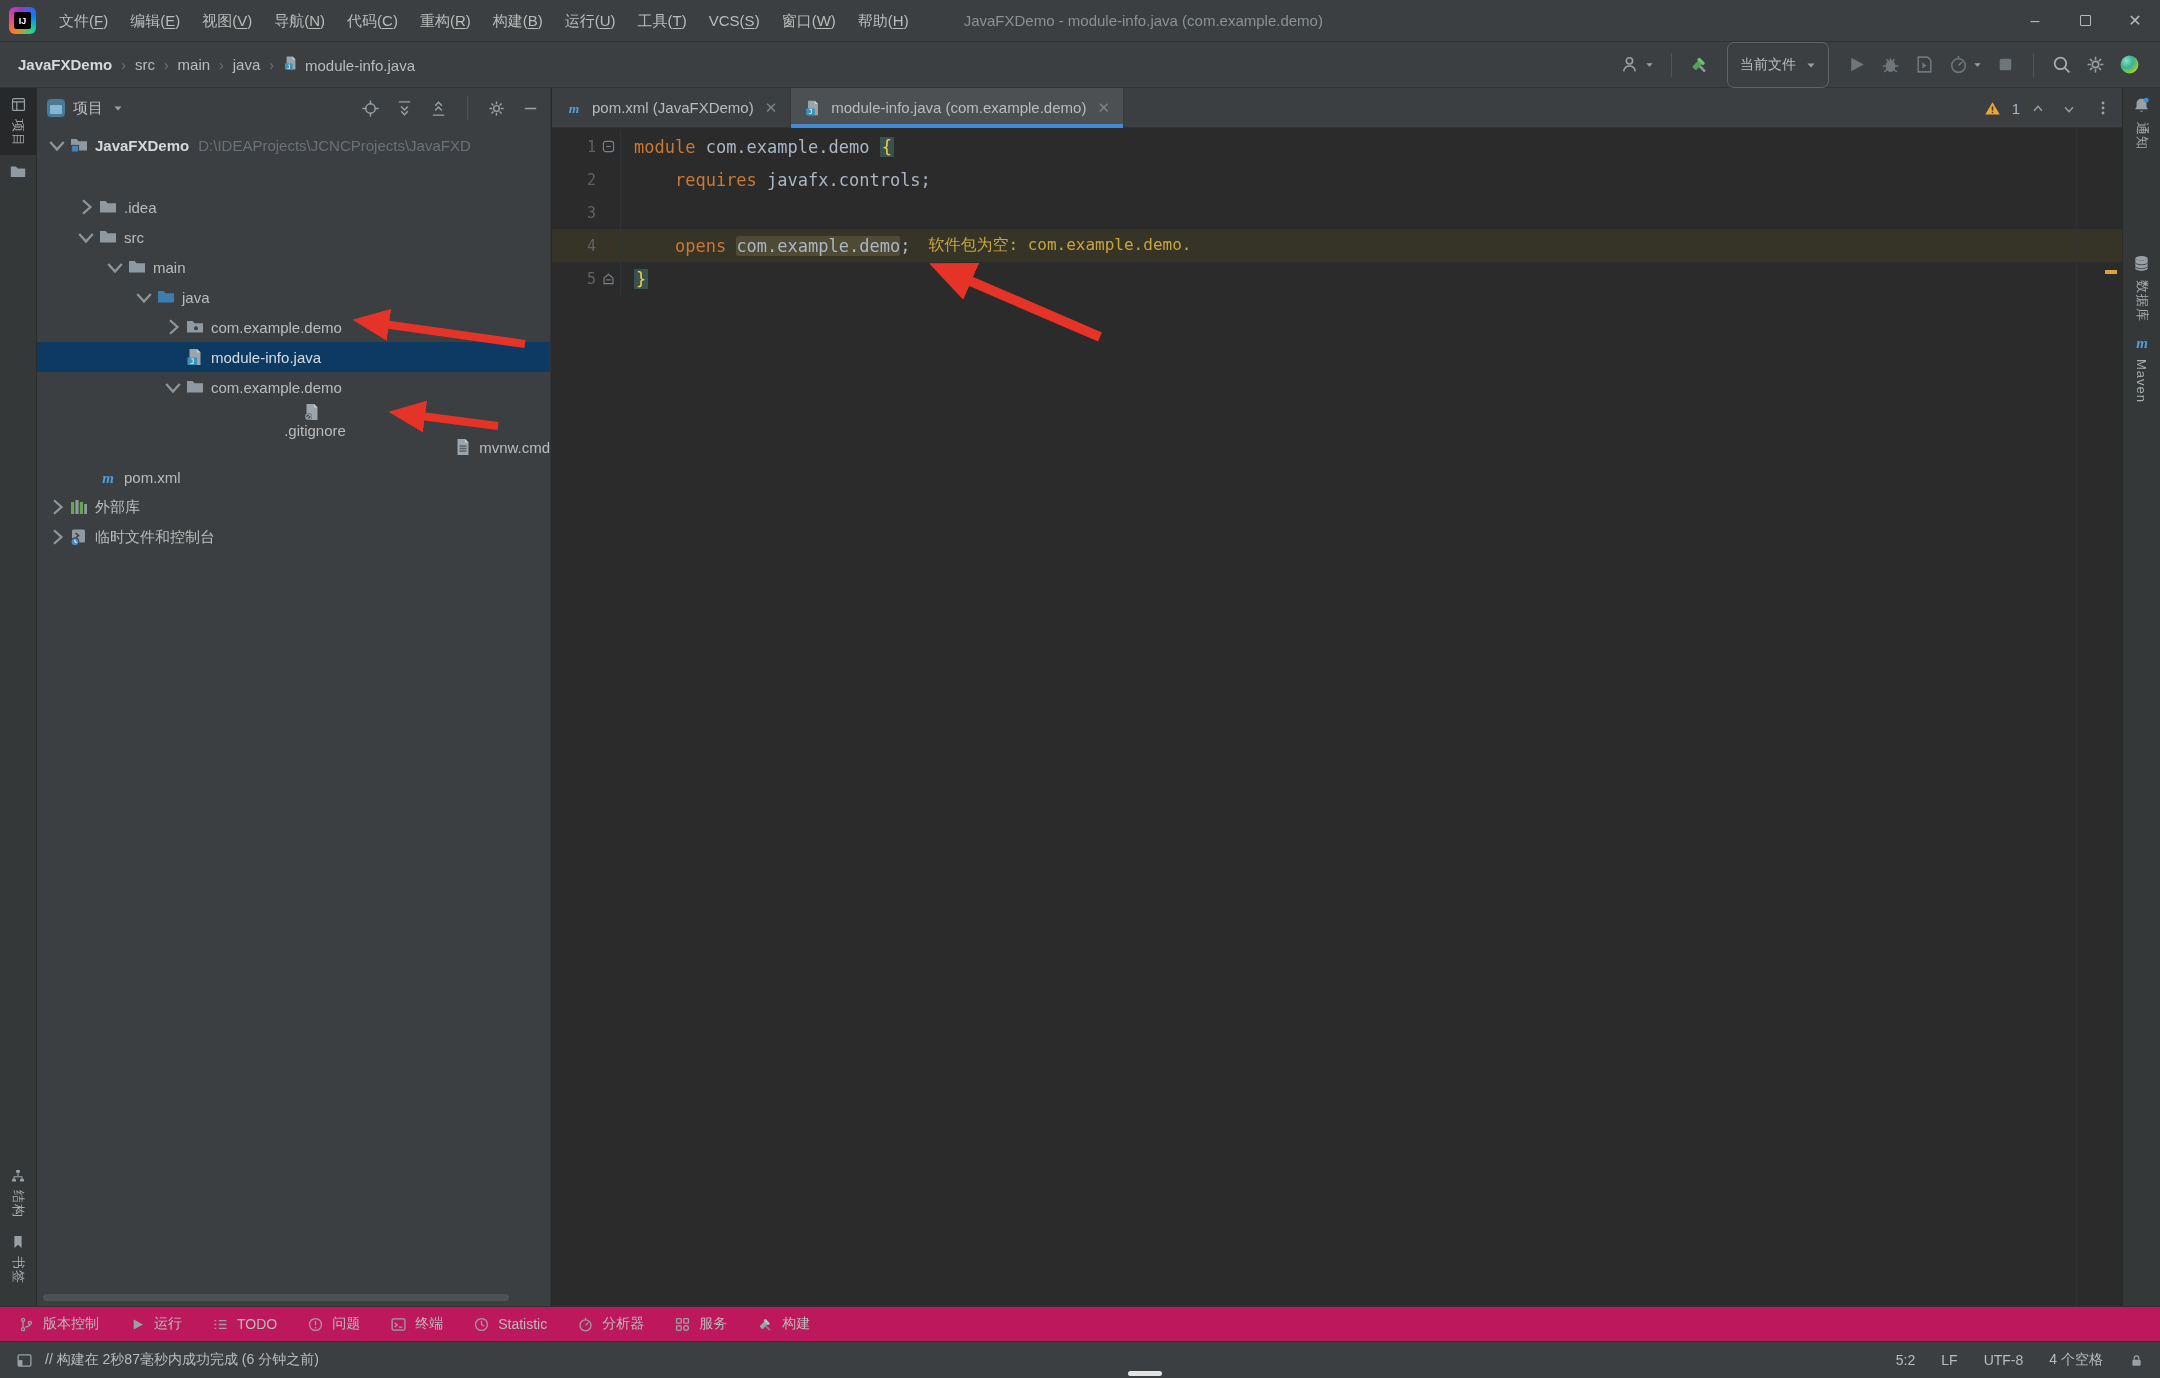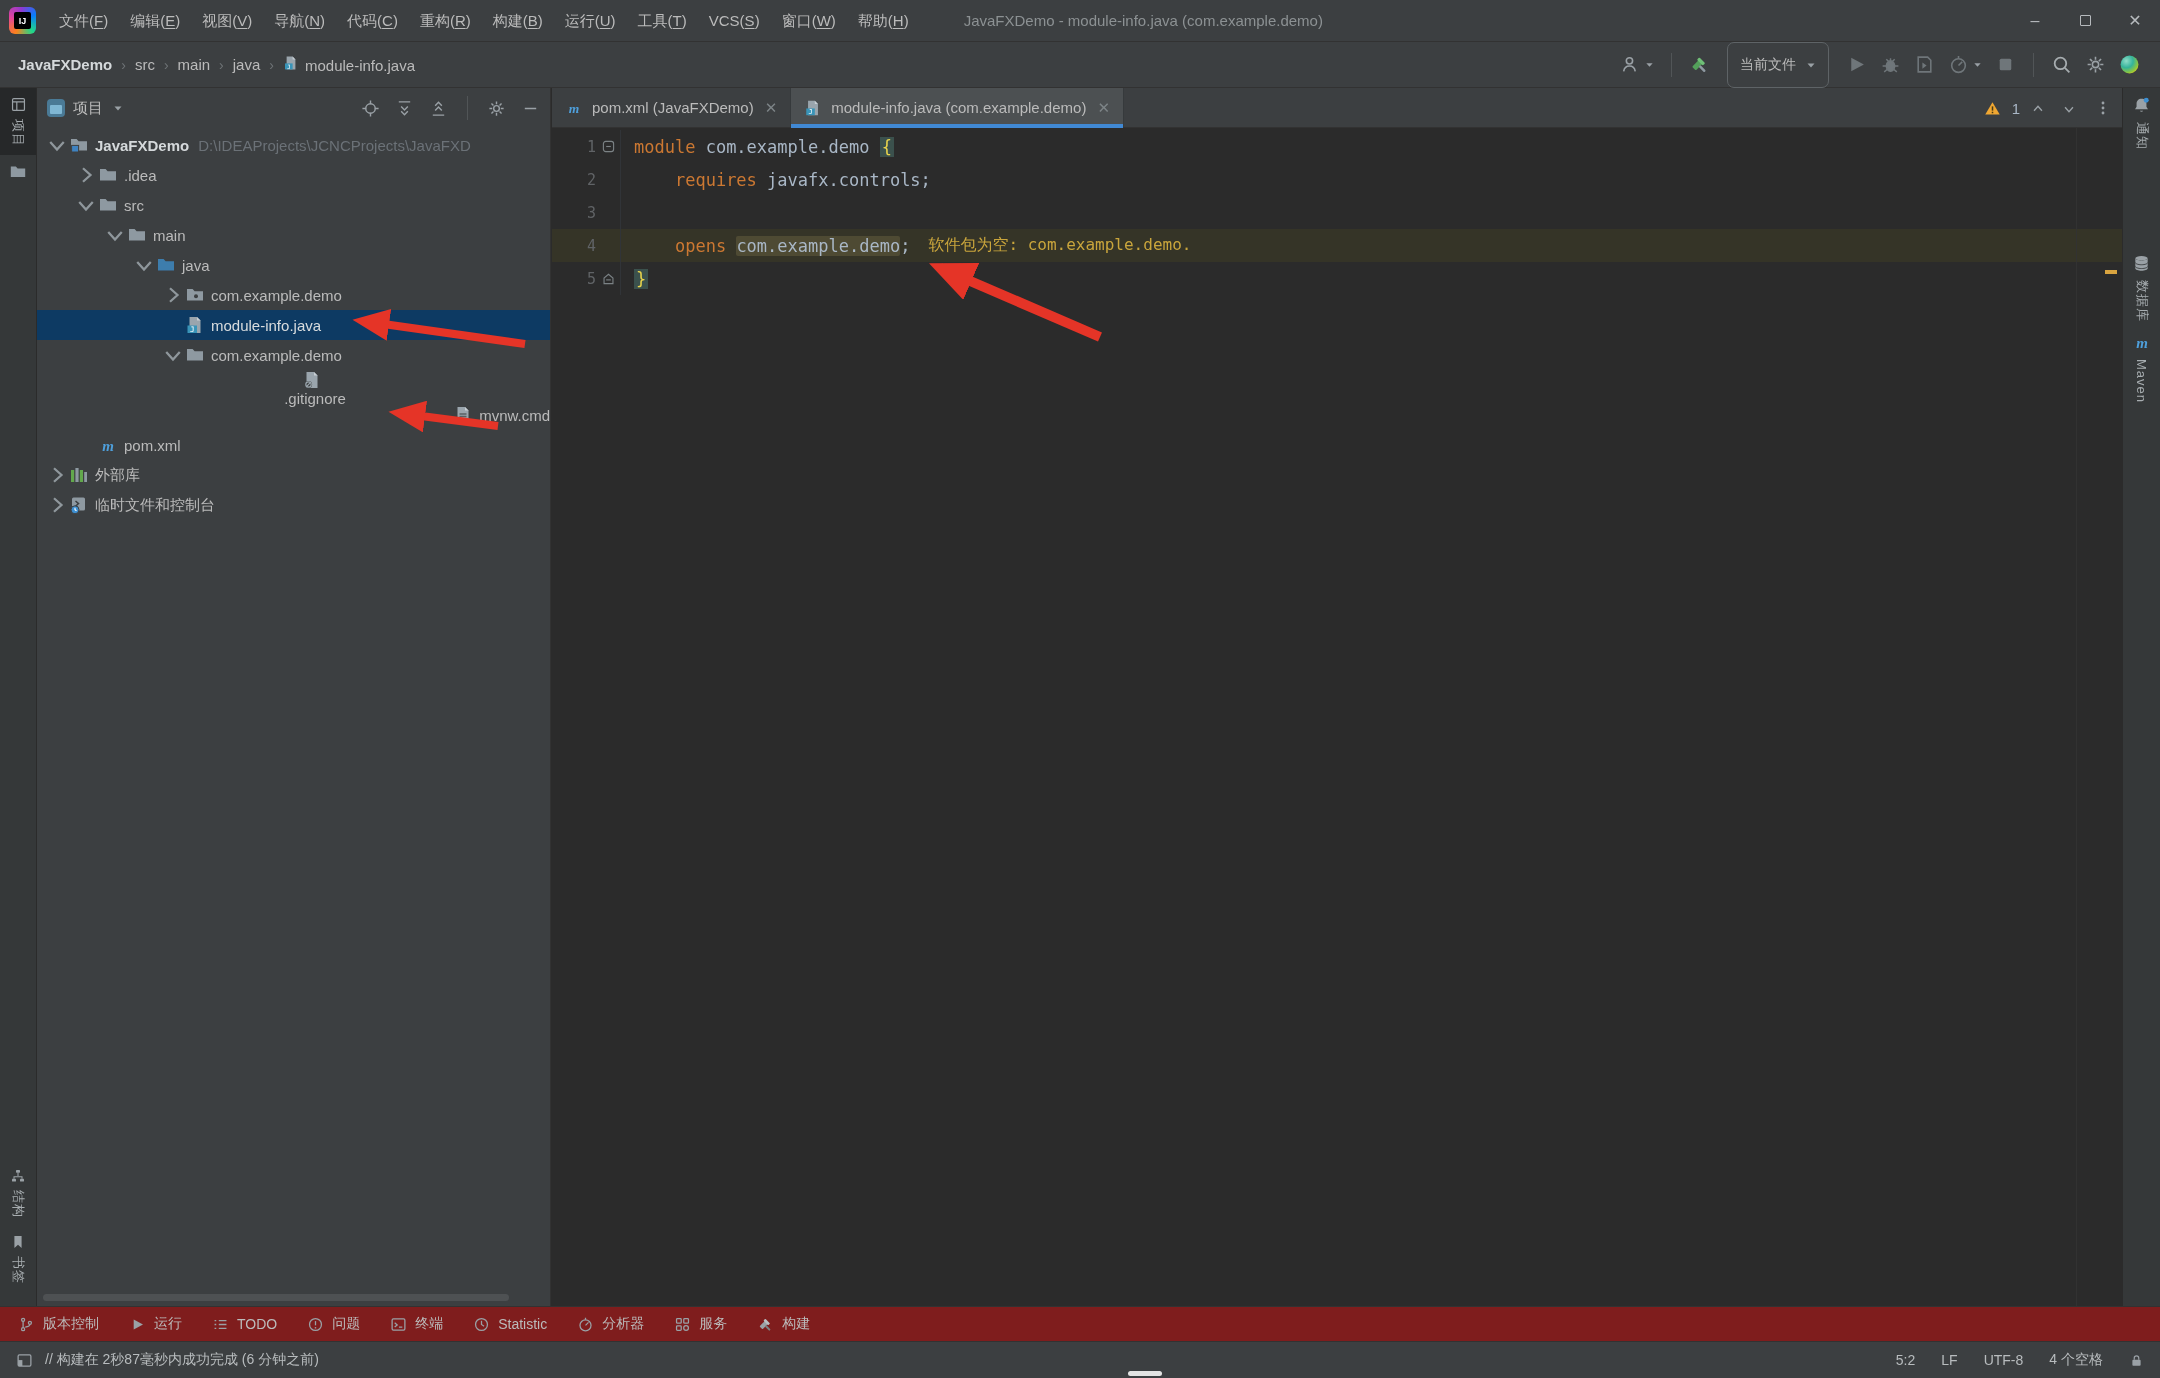--- a/index.html
+++ b/index.html
@@ -94,21 +94,21 @@
   .guide { position:absolute; top:40px; bottom:0; left:1524px; width:1px; background:#323232; }
   .estripe-mark { position:absolute; right:5px; top:182px; width:12px; height:4px; background:#d9a440; }
 
   
   .right-stripe { position:absolute; right:0; top:88px; width:38px; bottom:72px; background:#353839;
                   border-left:1px solid #2b2b2b; display:flex; flex-direction:column; align-items:center; padding-top:8px; }
   .rs-item { display:flex; flex-direction:column; align-items:center; gap:7px; }
   .rs-item + .rs-item { margin-top:0; }
 
   
-  .bottom-bar { position:absolute; left:0; right:0; bottom:37px; height:35px; background:#7f1d1d;
+  .bottom-bar { position:absolute; left:0; right:0; bottom:37px; height:35px; background:#be185d;
                 border-top:1px solid #323232; display:flex; align-items:center; gap:30px; padding-left:18px; font-size:14px; }
   .bb-item { display:flex; align-items:center; gap:8px; color:#bbbbbb; }
   .status-bar { position:absolute; left:0; right:0; bottom:0; height:37px; background:#3c3f41;
                 border-top:1px solid #323232; display:flex; align-items:center; padding:0 16px; font-size:14px; color:#b8bcbe; gap:12px; }
   .sb-right { margin-left:auto; display:flex; align-items:center; gap:26px; }
   .gesture-bar { position:absolute; left:1128px; bottom:2px; width:34px; height:5px; border-radius:3px; background:#e3e3e3; }
 
   
   .arrows { position:absolute; inset:0; pointer-events:none; z-index:60; }
 </style>
@@ -362,21 +362,21 @@
         </span>
         <span class="ic" style="width: 20px; height: 20px;">
           <svg viewBox="0 0 20 20">
             <path d="M2 4h5.6l2 2.2H18v9.3H2z" fill="#8E99A1"></path>
             <rect x="2.6" y="10.4" width="7" height="6.6" fill="#3F83C1" stroke="#3c3f41"></rect>
           </svg>
         </span>
         <span class="lbl bold">JavaFXDemo</span>
         <span class="extra">D:\IDEAProjects\JCNCProjects\JavaFXD</span>
       </div>
-      <div class="trow" style="padding-left: 37px;">
+      <div class="trow" style="padding-left: 37px; margin-top: 32px;">
         <span class="chev" style="width: 24px; height: 18px;">
           <svg viewBox="0 0 16 16" fill="none">
             <path d="M6 3.5l5 4.5-5 4.5" stroke="#8f979c" stroke-width="1.5"></path>
           </svg>
         </span>
         <span class="ic" style="width: 20px; height: 20px;">
           <svg viewBox="0 0 20 20">
             <path d="M2 4h5.6l2 2.2H18v9.3H2z" fill="#8E99A1"></path>
           </svg>
         </span>

